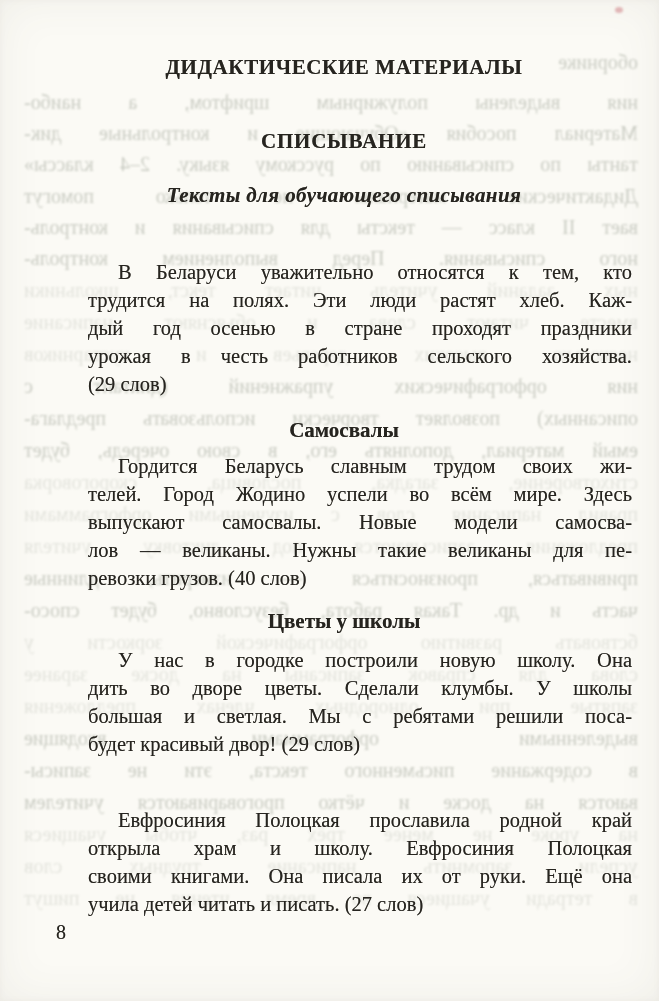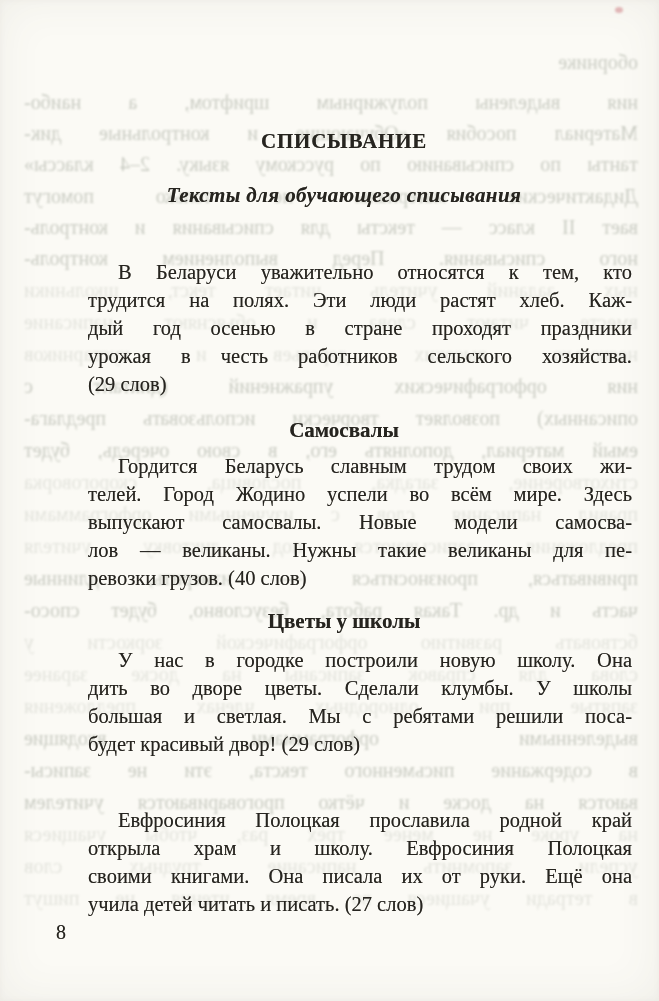--- a/index.html
+++ b/index.html
@@ -91,20 +91,21 @@
       <div class="ghost strong" style="top: 726px;">выделенными орфограммами, входящие</div>
       <div class="ghost strong" style="top: 758px;">в содержание письменного текста, эти не записы-</div>
       <div class="ghost strong" style="top: 790px;">ваются на доске и чётко проговариваются учителем</div>
       <div class="ghost faint" style="top: 822px;">на уроке не менее трёх раз, чтобы учащиеся</div>
       <div class="ghost faint" style="top: 854px;">успели запомнить написание трудных слов</div>
       <div class="ghost faint" style="top: 886px;">в тетради учащиеся во время чтения не пишут</div>
     </div>
 
   <div class="speck"></div>
 
+  <div class="heading title" style="top:54px">ДИДАКТИЧЕСКИЕ МАТЕРИАЛЫ</div>
 
 
   <div class="heading caps" style="top:128px">СПИСЫВАНИЕ</div>
 
   <div class="heading subtitle" style="top:182px">Тексты для обучающего списывания</div>
 
   <div class="para" style="top:258px">
       <div class="line first">В Беларуси уважительно относятся к тем, кто</div>
       <div class="line">трудится на полях. Эти люди растят хлеб. Каж-</div>
       <div class="line">дый год осенью в стране проходят праздники</div>

